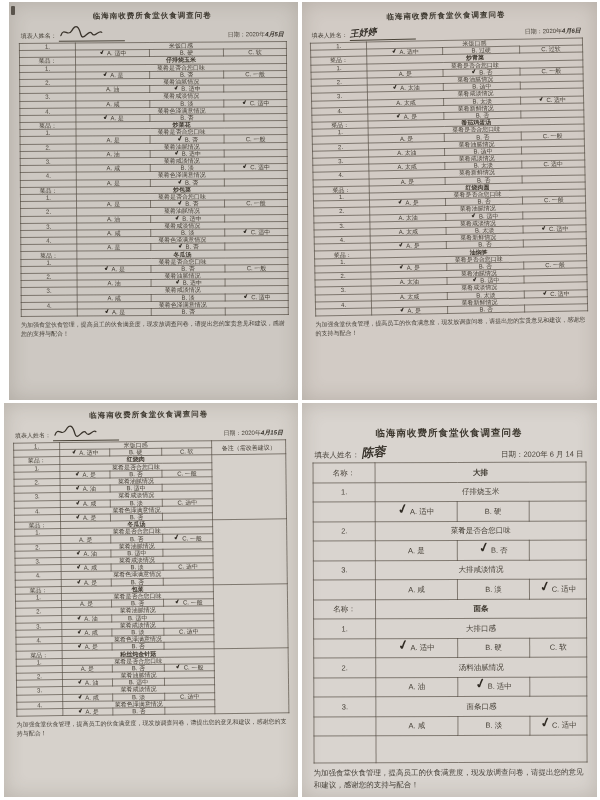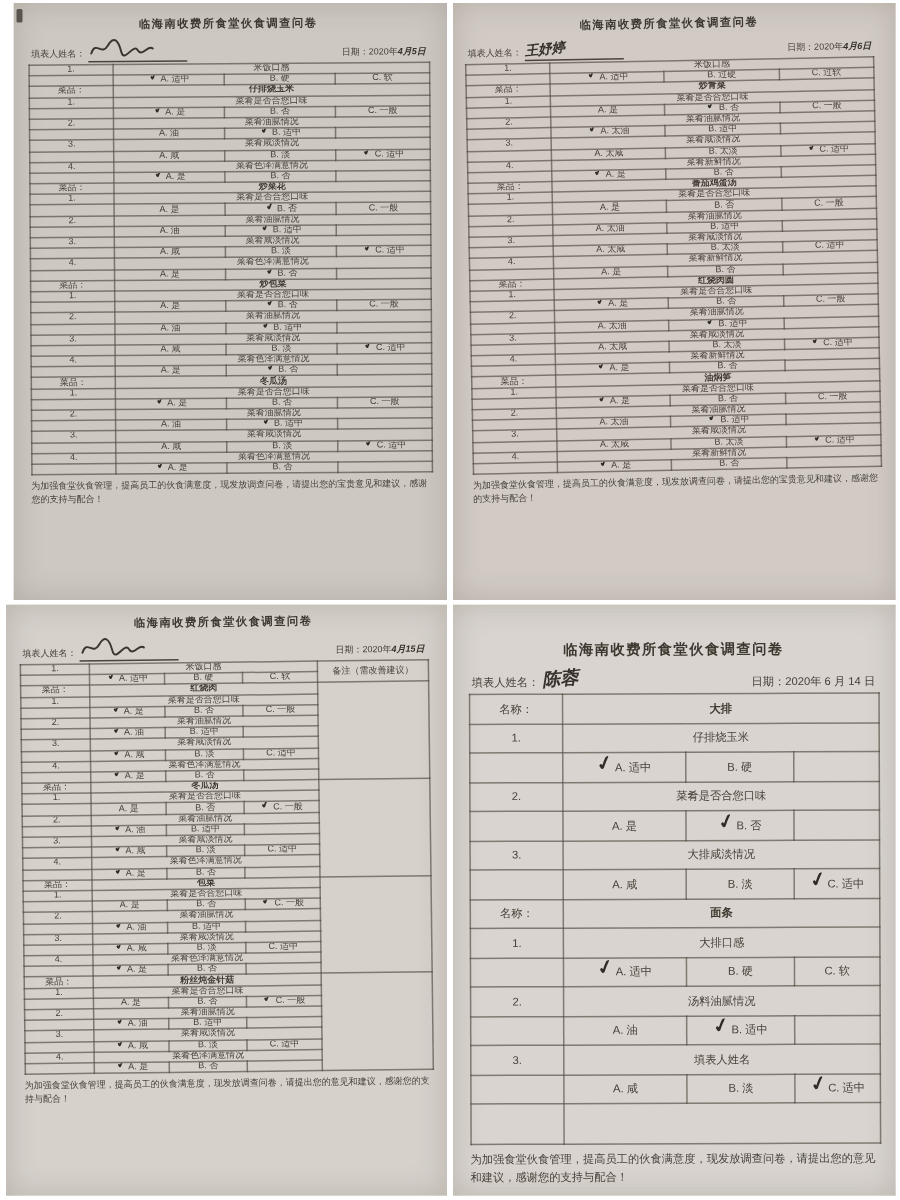--- a/index.html
+++ b/index.html
@@ -737,21 +737,21 @@
             <td class="q" colspan="3">汤料油腻情况</td>
           </tr>
           <tr style="height: 19.5px;">
             <td class="no"></td>
             <td class="opt"><span>A. 油</span></td>
             <td class="opt"><span class="tick" style="font-size: 13px;">✓</span><span>B. 适中</span></td>
             <td class="opt"><span></span></td>
           </tr>
           <tr style="height: 19.5px;">
             <td class="no">3.</td>
-            <td class="q" colspan="3">填表人姓名</td>
+            <td class="q" colspan="3">面条口感</td>
           </tr>
           <tr style="height: 19.5px;">
             <td class="no"></td>
             <td class="opt"><span>A. 咸</span></td>
             <td class="opt"><span>B. 淡</span></td>
             <td class="opt"><span class="tick" style="font-size: 13px;">✓</span><span>C. 适中</span></td>
           </tr>
           <tr style="height: 27.3px;">
             <td class="no"></td>
             <td colspan="3"></td>

